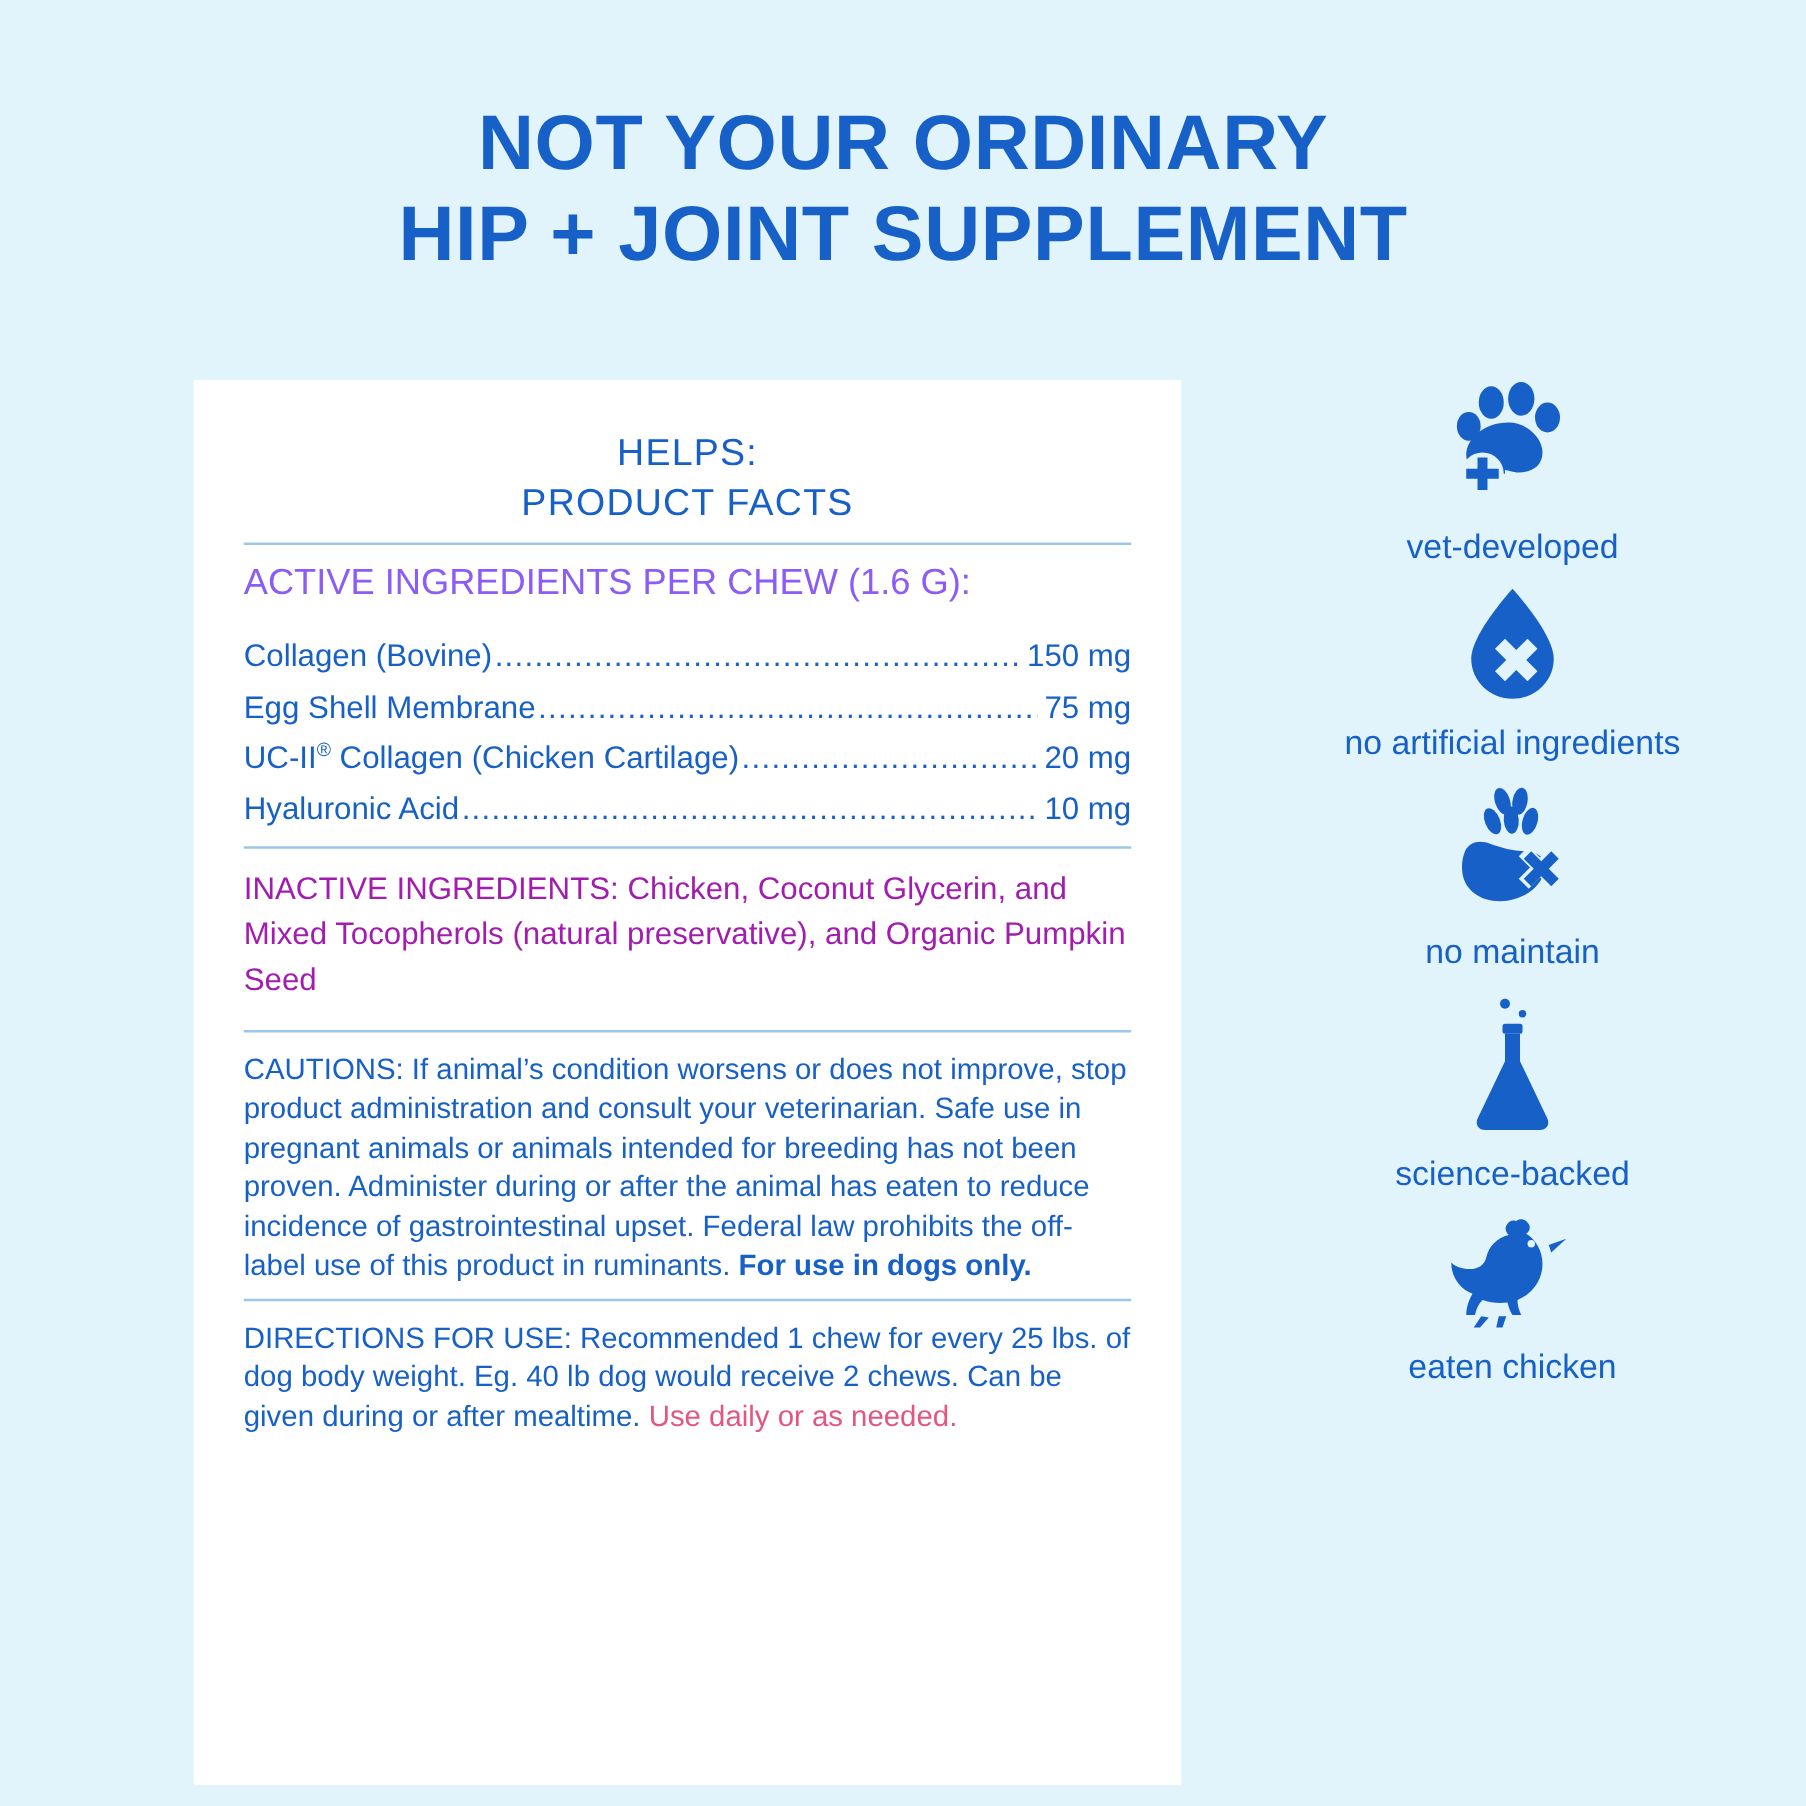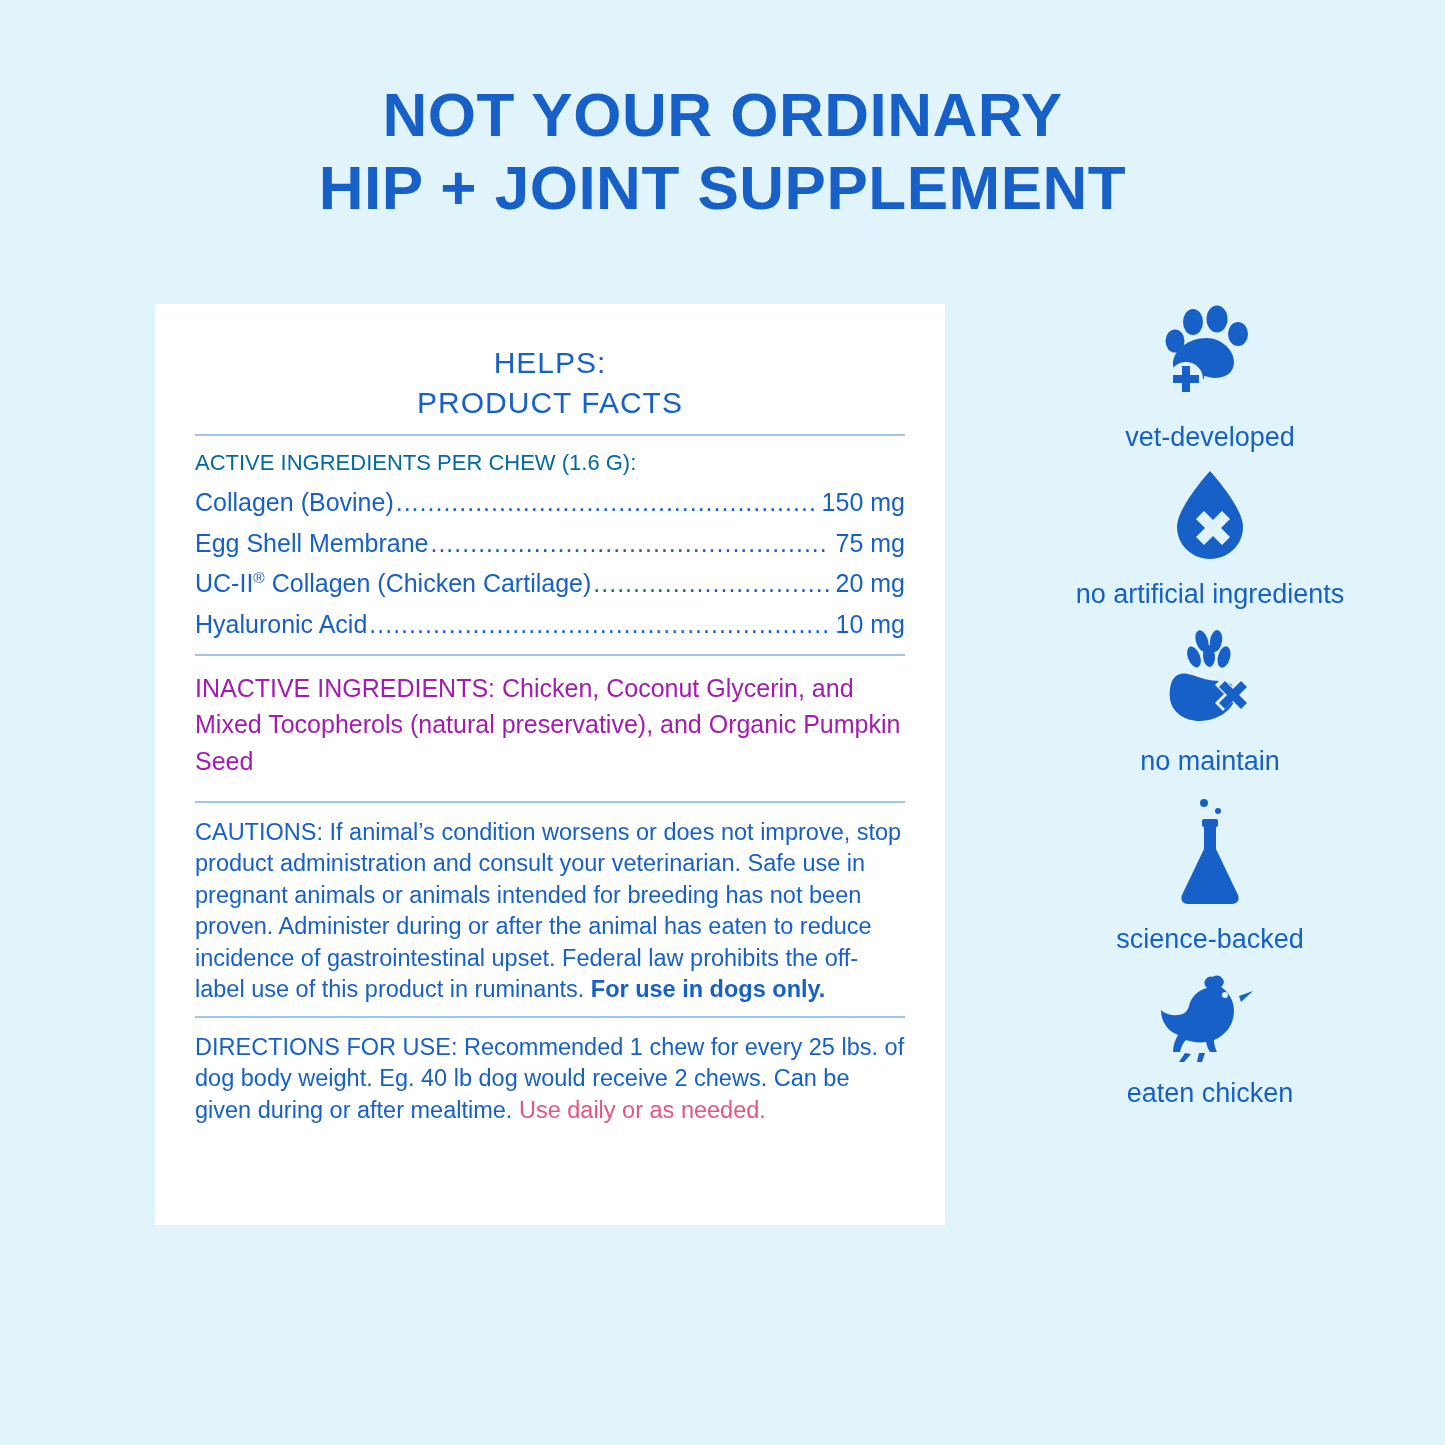--- a/index.html
+++ b/index.html
@@ -35,21 +35,21 @@
     letter-spacing: 0.5px;
   }
   .headline .line { display: block; white-space: nowrap; }
 
   
   .facts-panel {
     position: absolute;
     left: 155px;
     top: 304px;
     width: 790px;
-    height: 921px;
+    height: 1124px;
     background: #ffffff;
     box-sizing: border-box;
     padding: 36px 40px 0 40px;
   }
   .helps-title {
     text-align: center;
     font-size: 30px;
     letter-spacing: 1px;
     color: #1660c8;
     margin: 6px 0 6px 0;
@@ -67,23 +67,23 @@
     letter-spacing: 1px;
     color: #1660c8;
     margin: 6px 0 14px 0;
   }
   .rule {
     height: 2px;
     background: #9ec6ea;
     margin: 10px 0 14px 0;
   }
   .section-head {
-    font-size: 22px;
-    color: #0369a1;
-    margin: 8px 0 6px 0;
+    font-size: 29px;
+    color: #8b5cf6;
+    margin: 8px 0 22px 0;
   }
   .ing-list { margin: 0 0 6px 0; }
   .ing-row {
     display: flex;
     align-items: baseline;
     font-size: 25px;
     color: #1660c8;
     line-height: 1.62;
     white-space: nowrap;
   }

